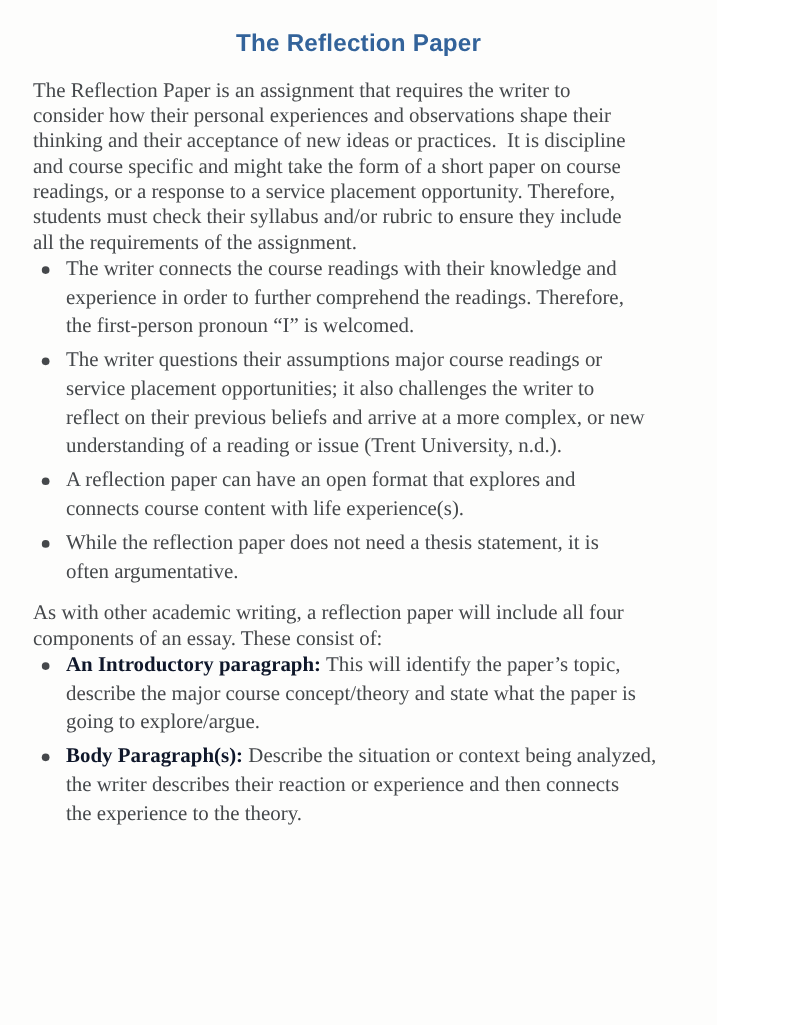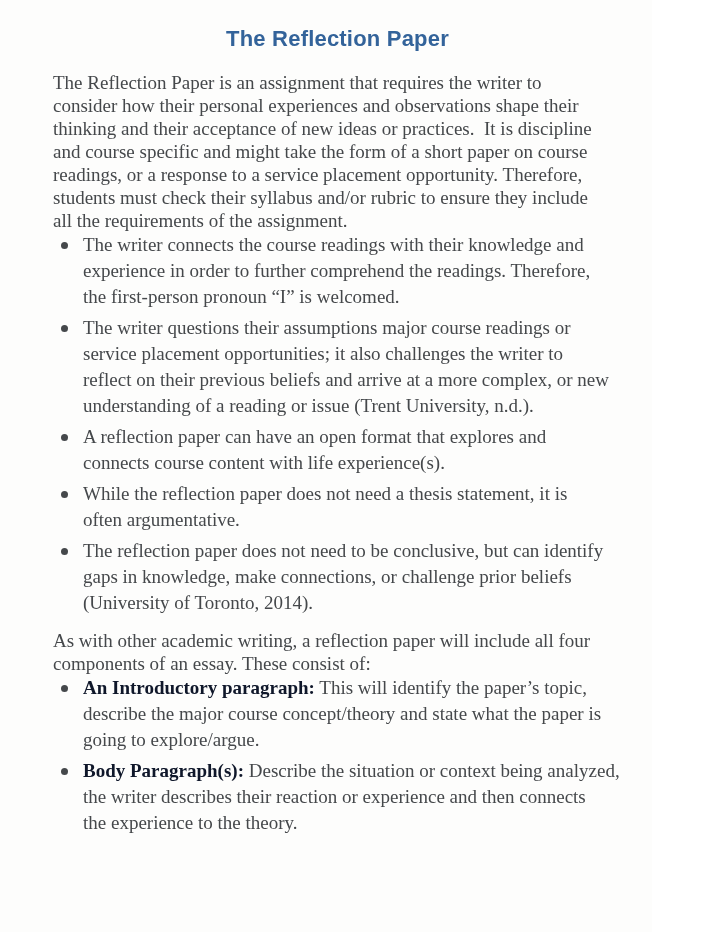--- a/index.html
+++ b/index.html
@@ -5,21 +5,20 @@
   html, body { margin: 0; padding: 0; }
   .page {
     position: relative;
     width: 652px;
     height: 932px;
     background: #fdfdfc;
     font-family: "Liberation Serif", serif;
     color: #45484b;
     overflow: hidden;
     box-sizing: border-box;
-    padding-left: 23px;
   }
   .doc-title {
     margin: 0;
     padding-top: 27px;
     font-family: "Liberation Sans", sans-serif;
     font-weight: 700;
     font-size: 22px;
     line-height: 23px;
     letter-spacing: 0.2px;
     text-align: center;
@@ -85,23 +84,20 @@
 experience in order to further comprehend the readings. Therefore,
 the first-person pronoun “I” is welcomed.</li>
       <li>The writer questions their assumptions major course readings or
 service placement opportunities; it also challenges the writer to
 reflect on their previous beliefs and arrive at a more complex, or new
 understanding of a reading or issue (Trent University, n.d.).</li>
       <li>A reflection paper can have an open format that explores and
 connects course content with life experience(s).</li>
       <li>While the reflection paper does not need a thesis statement, it is
 often argumentative.</li>
-      <li>The reflection paper does not need to be conclusive, but can identify
-gaps in knowledge, make connections, or challenge prior beliefs
-(University of Toronto, 2014).</li>
     </ul>
 
     <p class="body-par components-par">As with other academic writing, a reflection paper will include all four
 components of an essay. These consist of:</p>
 
     <ul class="bullet-list components-list">
       <li><b>An Introductory paragraph:</b><span> This will identify the paper’s topic,
 describe the major course concept/theory and state what the paper is
 going to explore/argue.</span></li>
       <li><b>Body Paragraph(s):</b><span> Describe the situation or context being analyzed,

